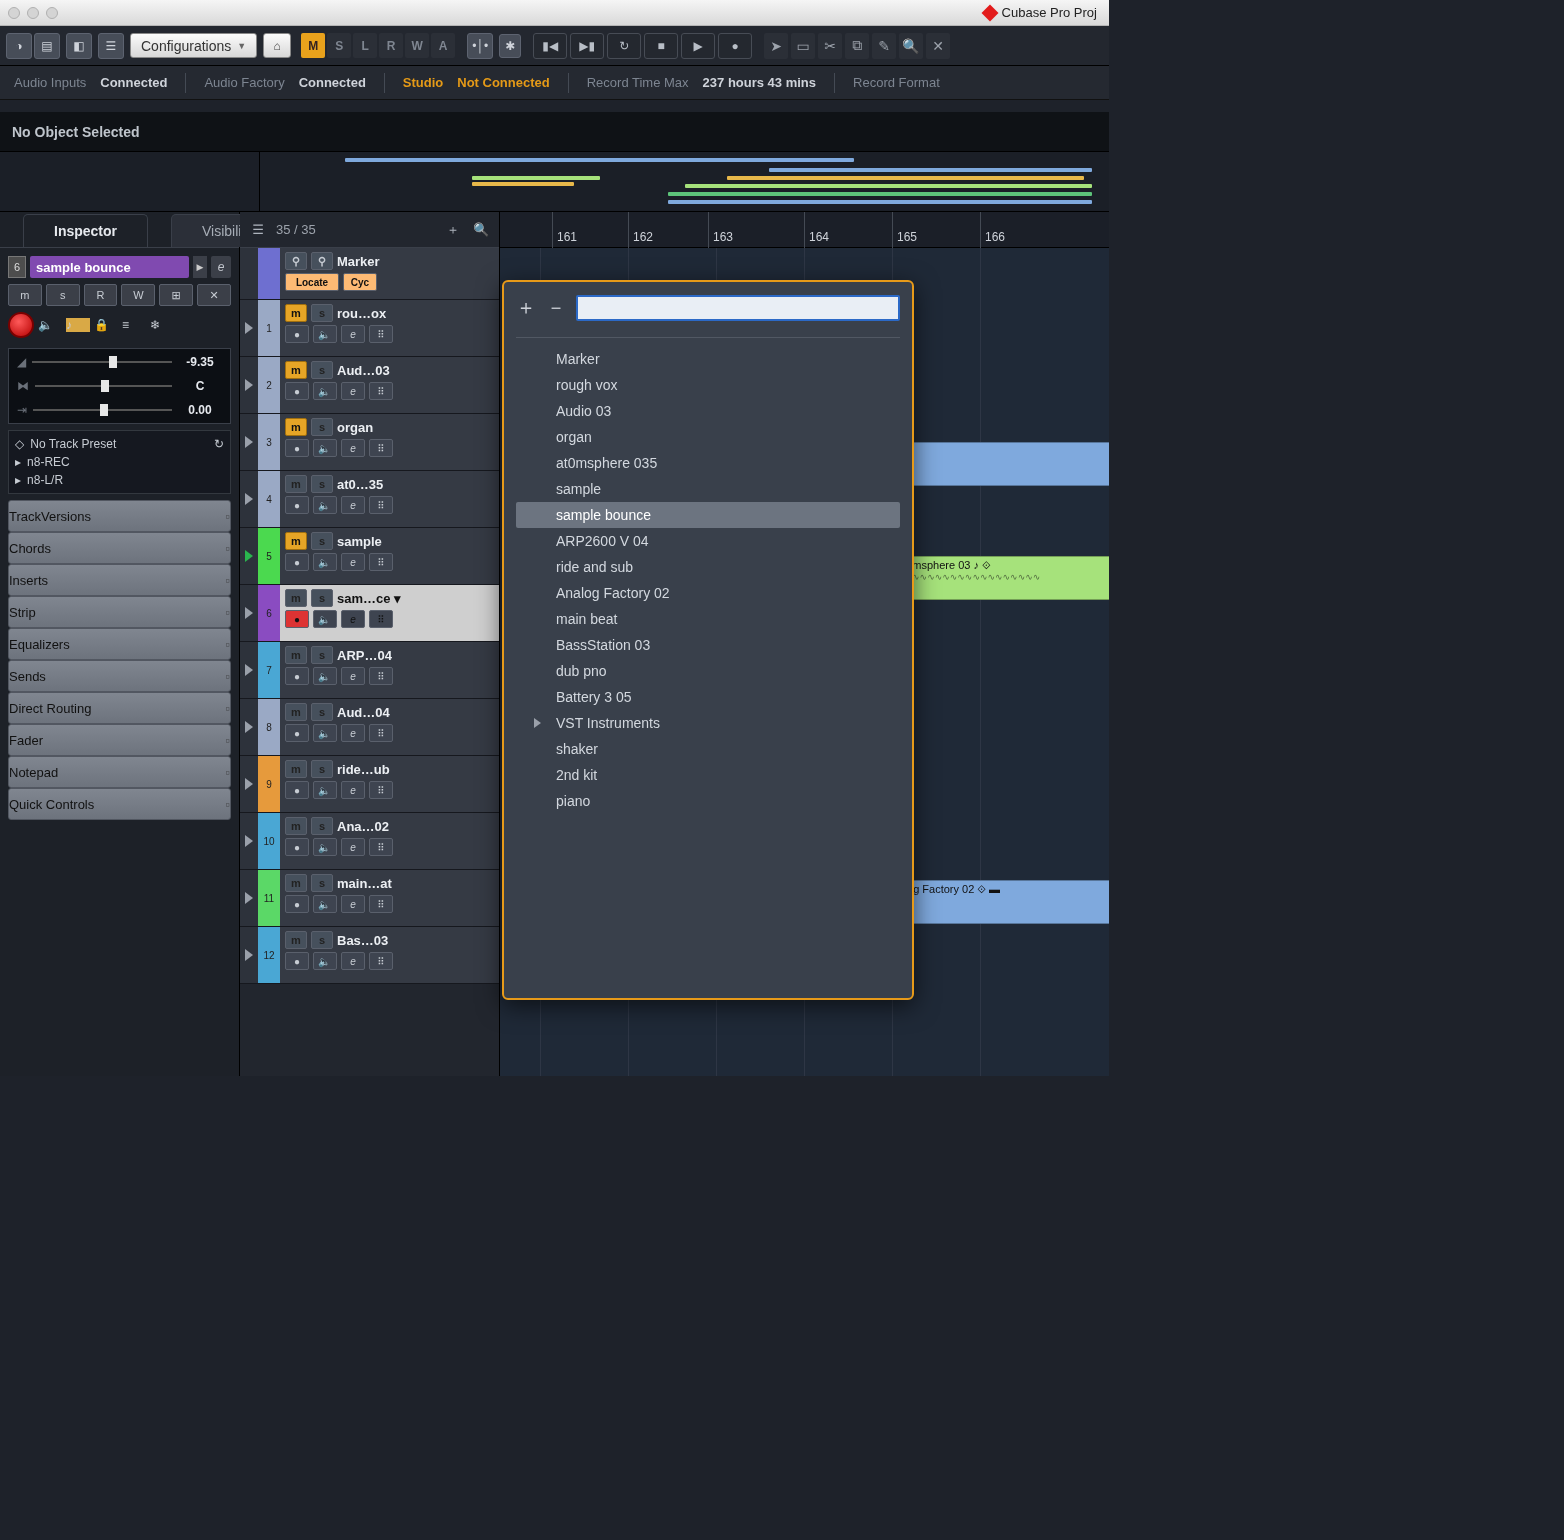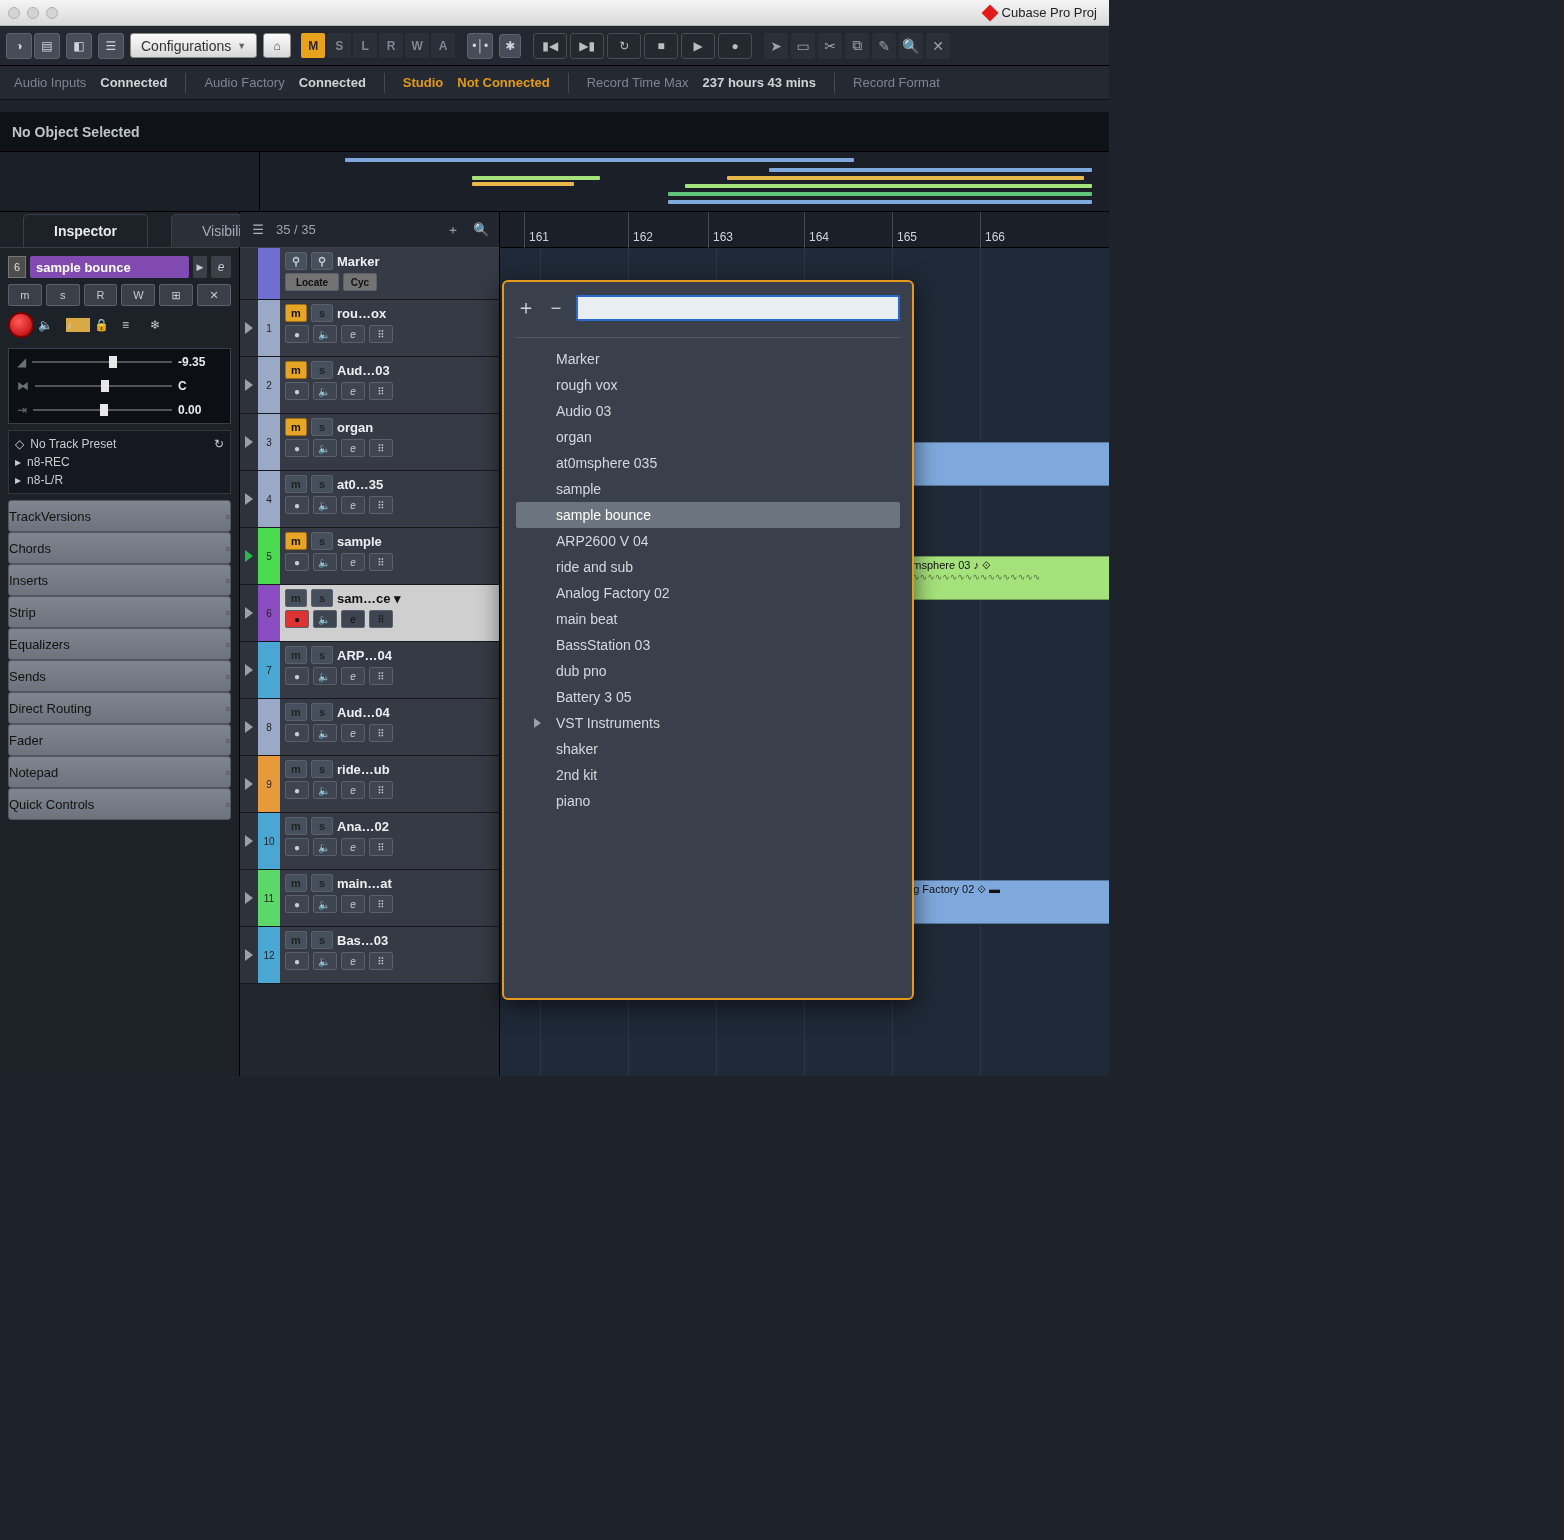--- a/index.html
+++ b/index.html
@@ -59,21 +59,21 @@
   .track-pill .e{width:20px;height:22px;background:#3b3f48;border-radius:2px;display:flex;align-items:center;justify-content:center;font-style:italic;color:#c3c7ce;}
   .track-pill .play{width:14px;height:22px;background:#3b3f48;display:flex;align-items:center;justify-content:center;color:#ccc;font-size:9px;}
   .inspector-row{display:flex;gap:4px;}
   .inspector-row .ib{flex:1;height:22px;background:#3b3f48;border:1px solid #5a606c;border-radius:2px;display:flex;align-items:center;justify-content:center;font-size:11px;}
   .rec-row{display:flex;gap:4px;align-items:center}
   .rec-dot{width:26px;height:26px;border-radius:50%;background:radial-gradient(circle at 40% 35%,#ff5a5a,#b50000);border:2px solid #7a0000;}
   .vol-box{background:#0c0f14;border:1px solid #3a3f49;padding:6px 8px;display:flex;flex-direction:column;gap:10px;margin-top:4px;}
   .vol-line{display:flex;align-items:center;justify-content:space-between;gap:6px;}
   .vol-track{flex:1;height:2px;background:#555;position:relative;}
   .vol-handle{position:absolute;top:-5px;width:8px;height:12px;background:#e7e7e7;left:55%;}
-  .vol-val{color:#e6e9ee;font-weight:bold;width:44px;text-align:left;font-size:12px;}
+  .vol-val{color:#e6e9ee;font-weight:bold;width:44px;text-align:center;font-size:12px;}
   .preset-box{background:#151820;border:1px solid #33383f;padding:4px 6px;}
   .preset-box .row{display:flex;align-items:center;gap:6px;padding:2px 0;font-size:12px;color:#c7ccd3;}
   .section-btn{height:32px;background:linear-gradient(#808690,#6d737d);border:1px solid #525761;border-radius:3px;display:flex;align-items:center;justify-content:space-between;padding:0 0;color:#111;font-size:13px;cursor:pointer;}
   .section-btn .ic{color:#333;opacity:.7}
 
   
   .tracklist{width:260px;background:#22262e;border-right:1px solid #000;display:flex;flex-direction:column;}
   .tl-head{height:36px;display:flex;align-items:center;padding:0 8px;gap:8px;border-bottom:1px solid #3a3f49;color:#9da3ac;font-size:13px;}
   .tl-head .count{flex:1}
   .tl-head .b{width:20px;height:20px;display:flex;align-items:center;justify-content:center;cursor:pointer;color:#aeb4bd;}
@@ -86,21 +86,21 @@
   .trow.sel .content{background:#cfcfcf;color:#111}
   .trow .top{display:flex;align-items:center;gap:4px;}
   .mchip{width:22px;height:18px;border:1px solid #5a606c;border-radius:2px;display:flex;align-items:center;justify-content:center;font-weight:bold;font-size:11px;background:#46505c;}
   .mchip.m{background:#e6a526;color:#111;border-color:#a06f0f;}
   .mchip.m-grey{background:#46505c;color:#222;}
   .mchip.s{color:#222}
   .tname{font-weight:bold;color:#eceff3;font-size:13px;white-space:nowrap;overflow:hidden;text-overflow:ellipsis;}
   .trow.sel .tname{color:#111}
   .trow .bot{display:flex;gap:4px}
   .bchip{width:24px;height:18px;border:1px solid #5a606c;border-radius:2px;background:#3e4450;display:flex;align-items:center;justify-content:center;font-size:10px;}
-  .bchip.btn{background:#737373;color:#111;font-weight:bold}
+  .bchip.btn{background:#fdba74;color:#111;font-weight:bold}
   .trow .lead{width:18px;background:#2d323b;display:flex;align-items:center;justify-content:center}
   .trow .lead .tri{width:0;height:0;border-top:6px solid transparent;border-bottom:6px solid transparent;border-left:8px solid #9aa0aa;}
   .trow .lead .tri.g{border-left-color:#2ab54e}
 
   
   .arrange{flex:1;background:#1f2937;position:relative;overflow:hidden;}
   .ruler{height:36px;background:#1b1f28;border-bottom:1px solid #000;position:relative}
   .ruler .tick{position:absolute;top:0;height:36px;border-left:1px solid #444a54;color:#cfd3da;font-size:12px;padding:18px 0 0 4px;}
   .grid-v{position:absolute;top:36px;bottom:0;border-left:1px solid #2e3645;}
   .clip{position:absolute;height:44px;border-radius:2px;font-size:11px;color:#111;padding:2px 4px;overflow:hidden;border:1px solid rgba(0,0,0,.3);}
@@ -592,21 +592,21 @@
               <div class="bchip" style="font-style: italic;">e</div>
               <div class="bchip">⠿</div>
             </div>
           </div>
         </div>
       </div>
   </div>
 
   <div class="arrange">
     <div class="ruler" id="ruler">
-        <div class="tick" style="left: 24px;">161</div>
+        <div class="tick" style="left: 52px;">161</div>
         <div class="tick" style="left: 128px;">162</div>
         <div class="tick" style="left: 208px;">163</div>
         <div class="tick" style="left: 304px;">164</div>
         <div class="tick" style="left: 392px;">165</div>
         <div class="tick" style="left: 480px;">166</div>
       </div>
     <div id="gridlines">
         <div class="grid-v" style="left: 40px;"></div>
         <div class="grid-v" style="left: 128px;"></div>
         <div class="grid-v" style="left: 216px;"></div>

